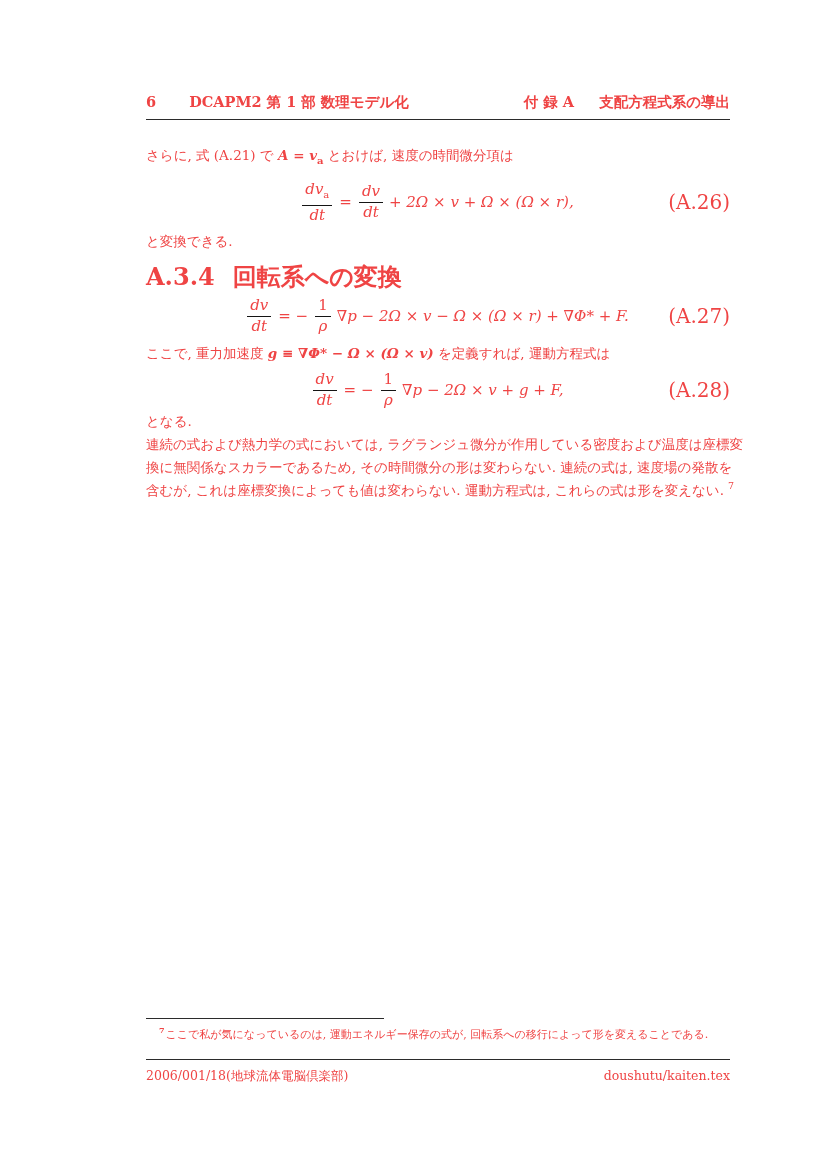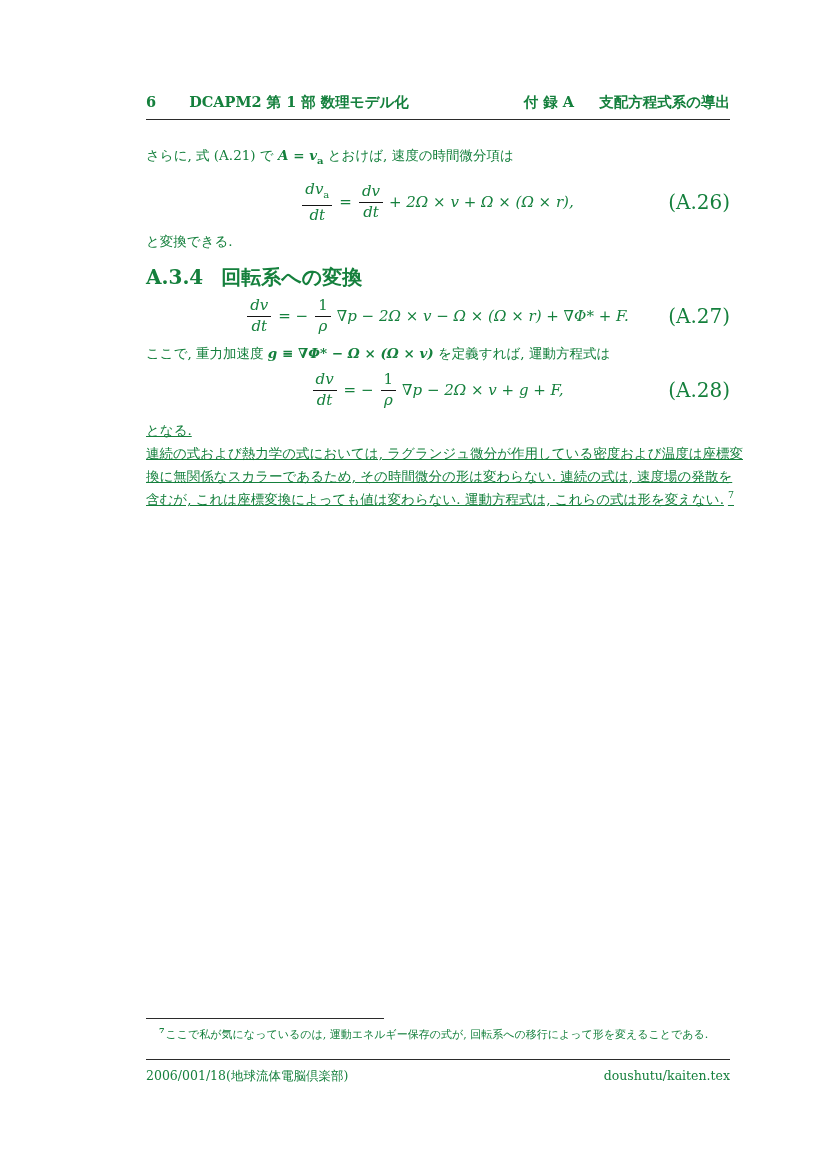--- a/index.html
+++ b/index.html
@@ -1,39 +1,39 @@
 <!DOCTYPE html>
 <html><head>
 <meta charset="utf-8">
 <style>
   html,body{margin:0;padding:0;background:#ffffff;}
   .page{
     position:relative;width:826px;height:1169px;background:#ffffff;
-    font-family:"DejaVu Serif","Liberation Serif",serif;color:#15803d;overflow:hidden;
+    font-family:"DejaVu Serif","Liberation Serif",serif;color:#ef4444;overflow:hidden;
   }
   .column{position:absolute;left:146px;top:93px;width:584px;}
 
   
   .header{
     display:flex;justify-content:space-between;align-items:baseline;
     font-weight:bold;font-size:14.5px;line-height:18px;
     padding-bottom:8px;border-bottom:1.2px solid #2b2b2b;white-space:nowrap;
   }
   .pgnum{margin-right:28px;}
   .h-applabel{margin-right:20px;}
 
   
   .para{font-size:13.5px;line-height:19px;white-space:nowrap;}
   .para1{margin-top:26px;}
   .after26{margin-top:7px;}
-  .heading{margin-top:15px;font-size:20px;font-weight:bold;line-height:22px;white-space:nowrap;}
+  .heading{margin-top:15px;font-size:24px;font-weight:bold;line-height:22px;white-space:nowrap;}
   .heading .secnum{margin-right:18px;}
   .para2{margin-top:15px;}
   .para3{margin-top:8px;}
-  .bodyblock{margin-top:9px;font-size:13.5px;line-height:23px;white-space:nowrap;text-decoration:underline;}
+  .bodyblock{margin-top:0;font-size:13.5px;line-height:23px;white-space:nowrap;}
 
   
   .eqrow{
     position:relative;display:flex;align-items:center;justify-content:center;
     font-size:15px;white-space:nowrap;
   }
   .eq26{margin-top:10px;}
   .eq27{margin-top:8px;}
   .eq28{margin-top:7px;}
   .frac{display:inline-flex;flex-direction:column;align-items:center;line-height:19px;}

